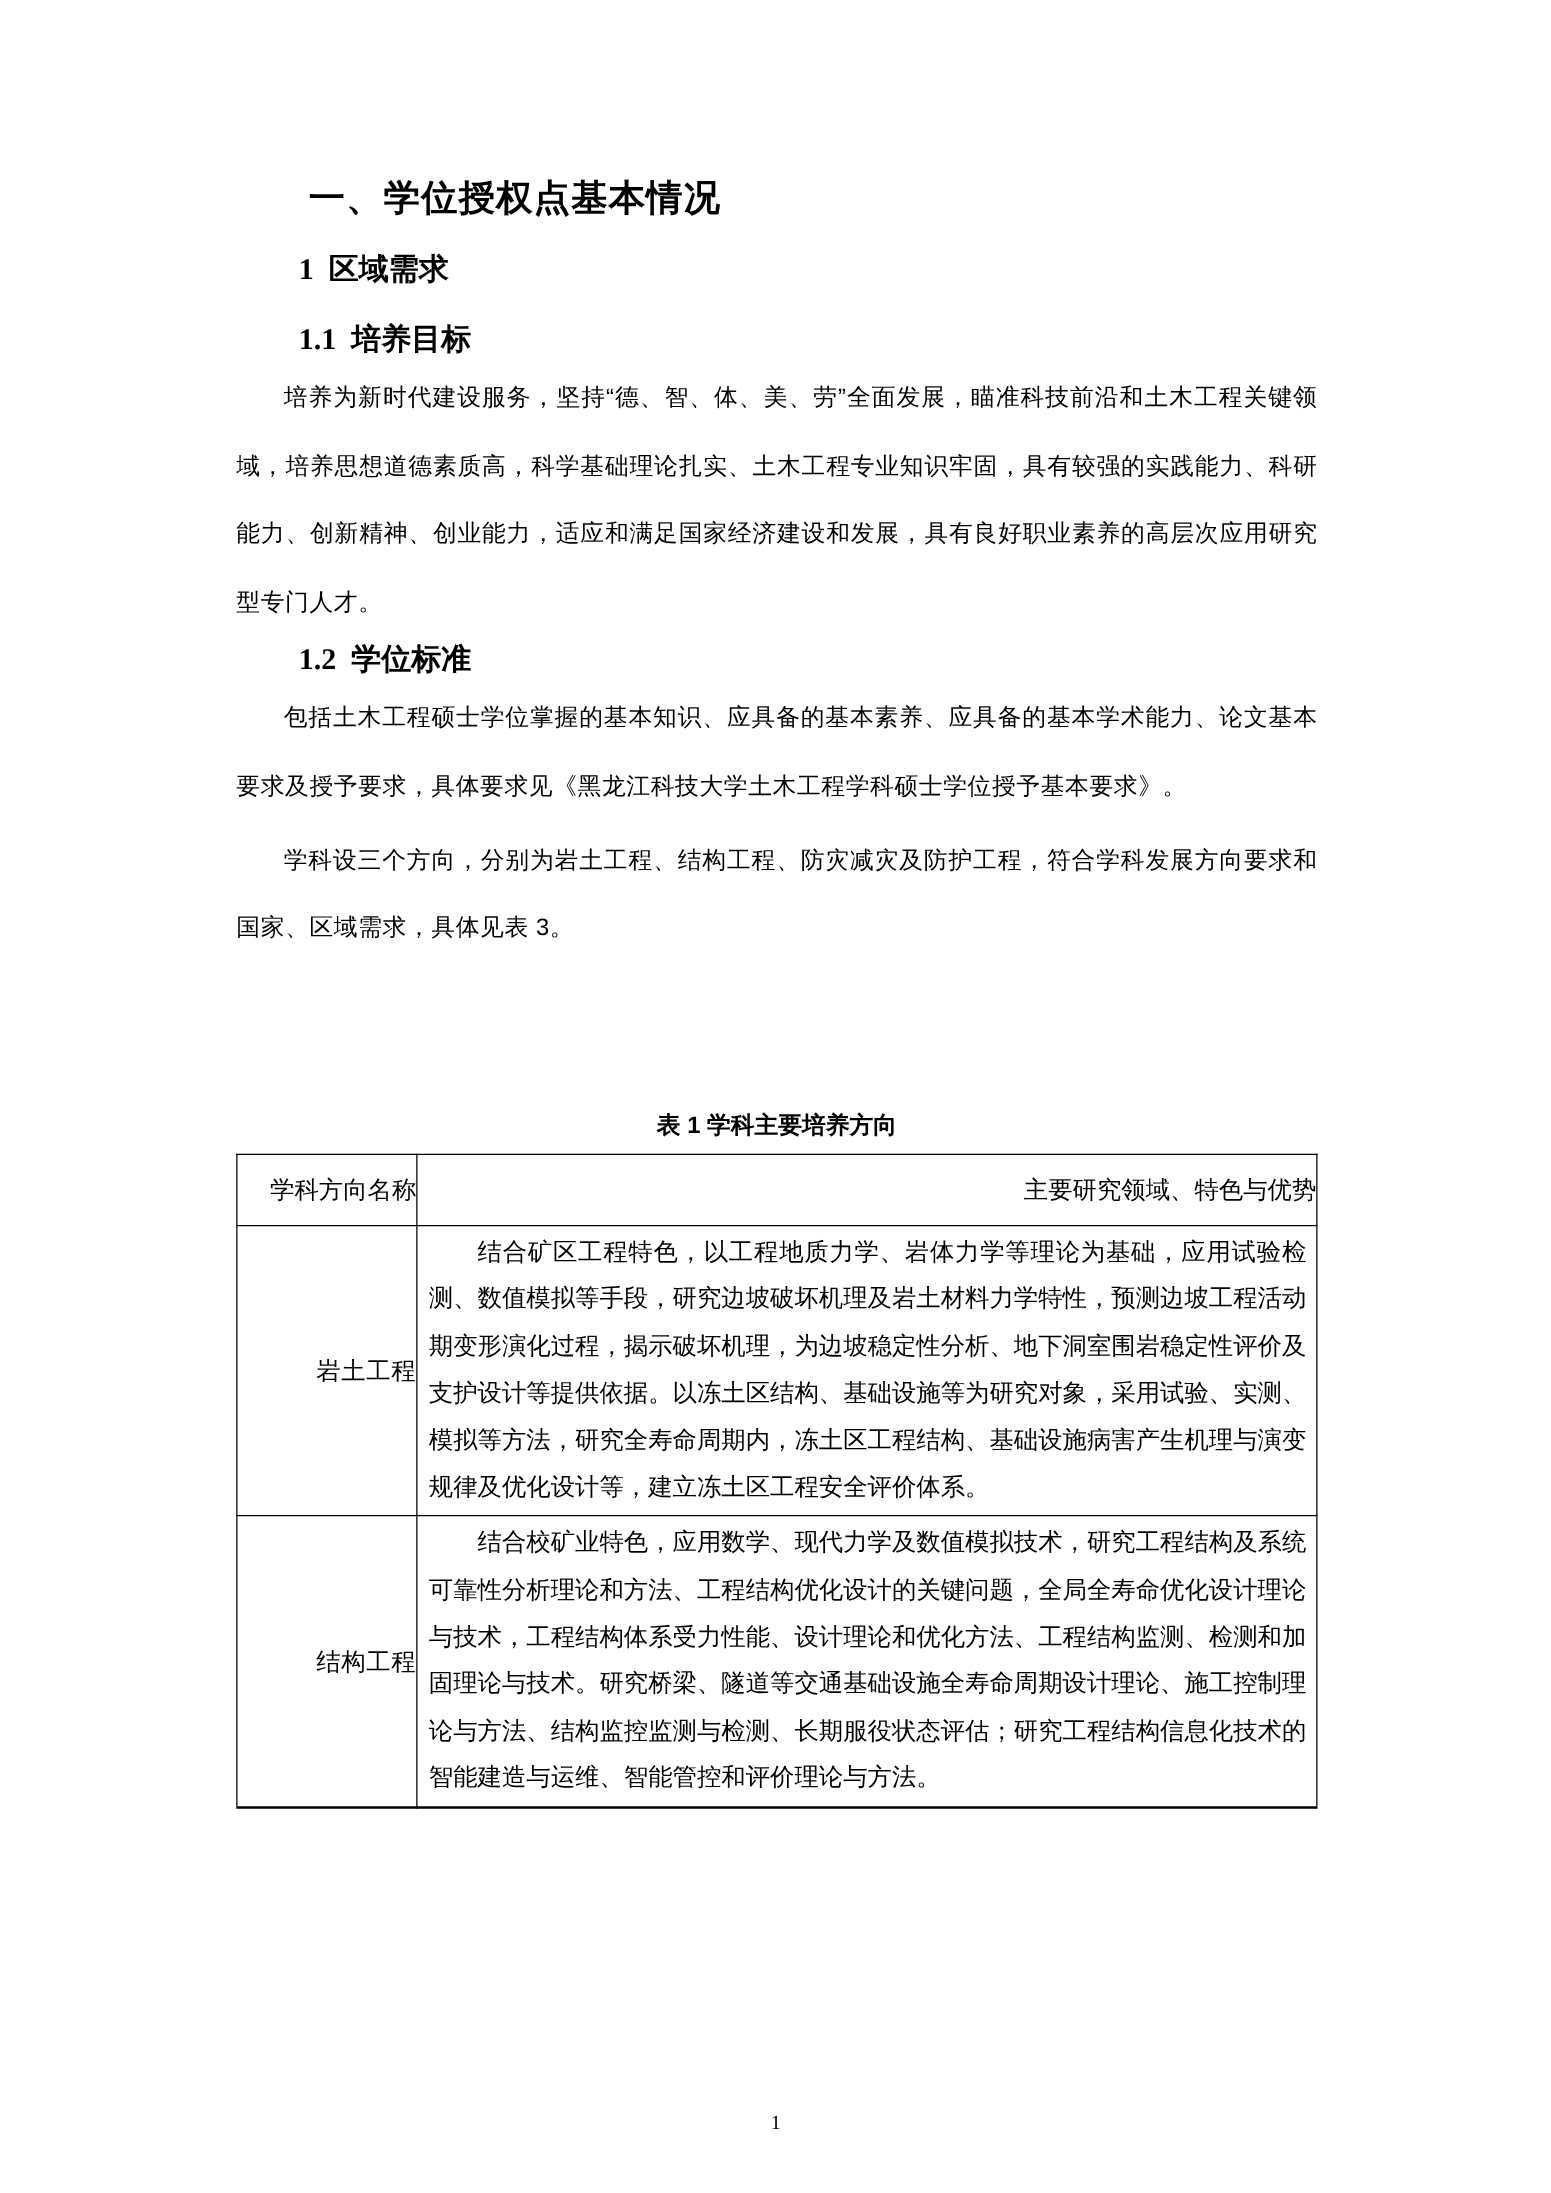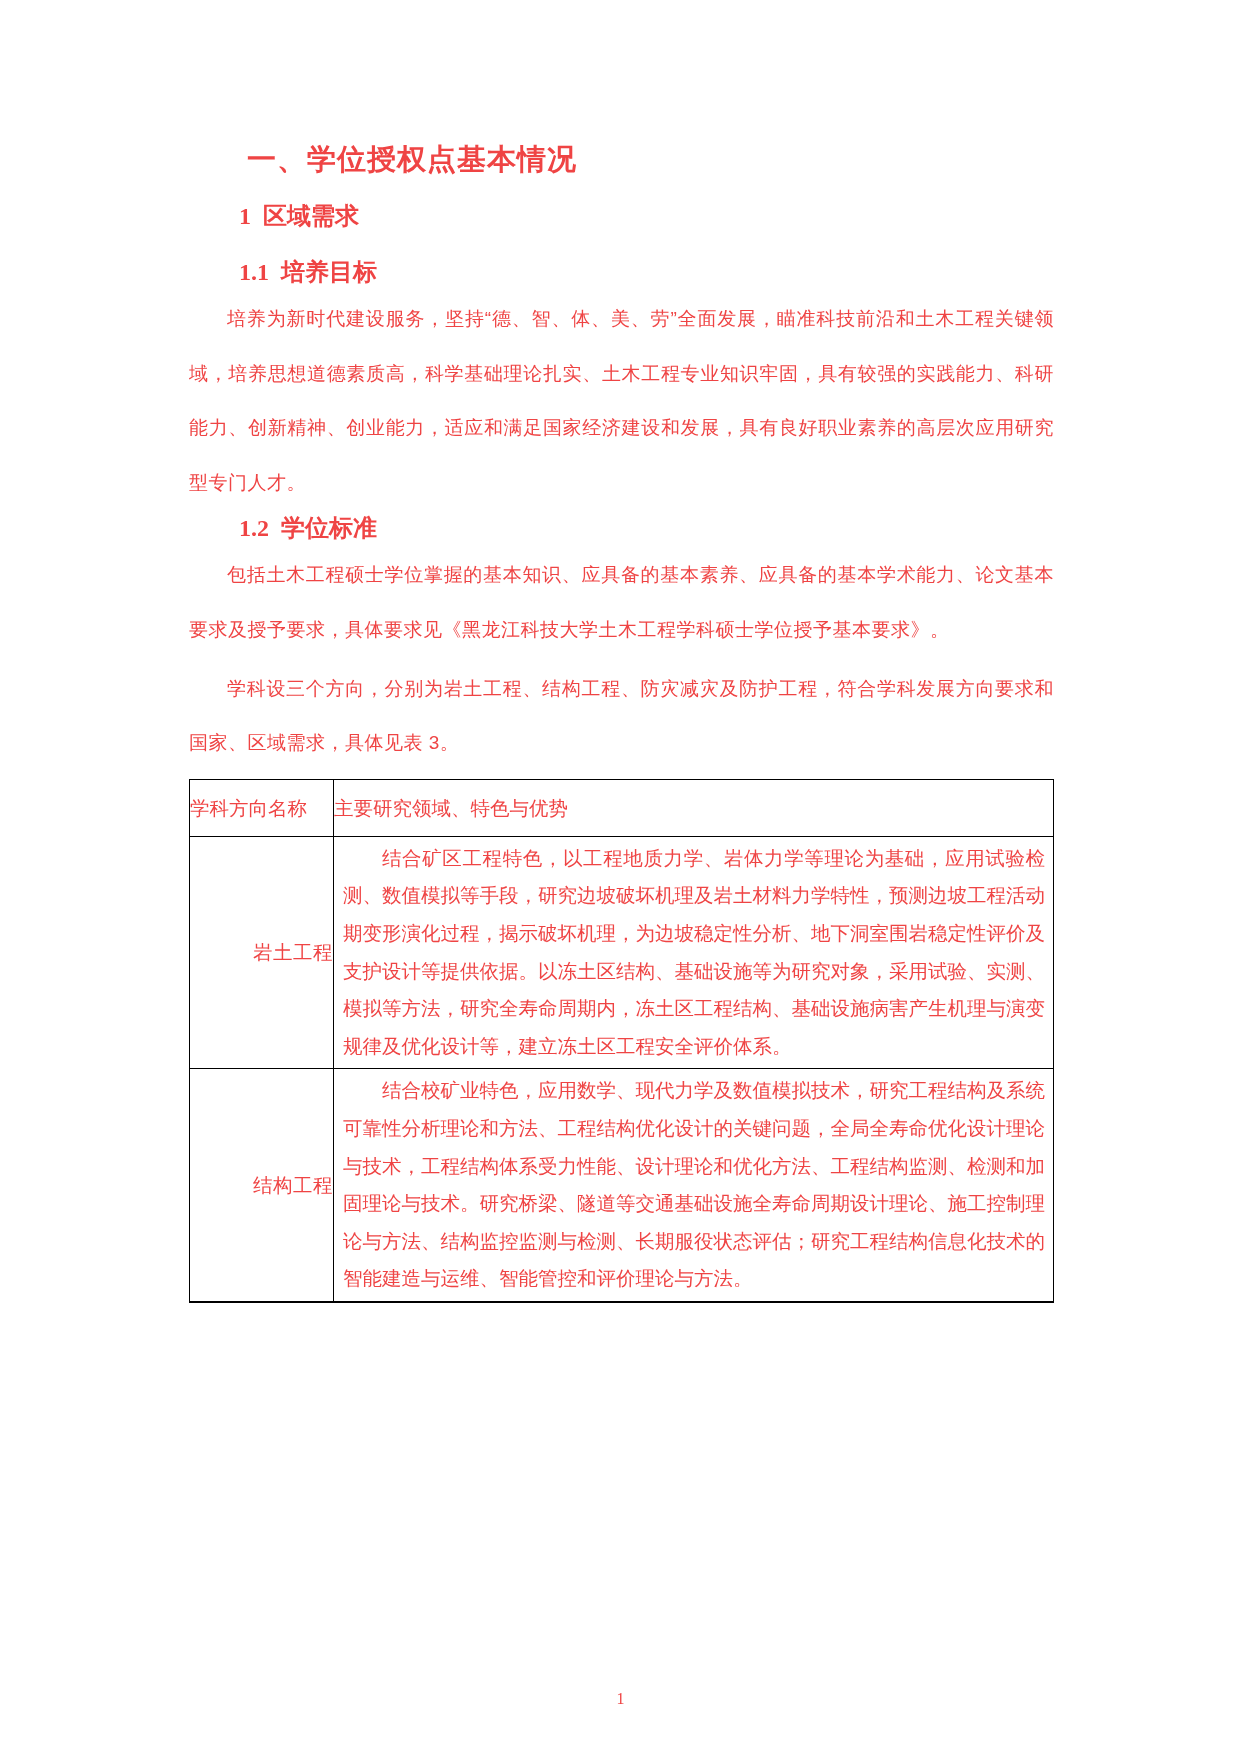--- a/index.html
+++ b/index.html
@@ -3,21 +3,21 @@
 <meta charset="utf-8">
 <style>
   * { margin: 0; padding: 0; box-sizing: border-box; }
   html, body { background: #ffffff; }
   .page {
     position: relative;
     width: 1199px;
     height: 1754px;
     margin: 0 auto;
     background: #ffffff;
-    color: #ef4444;
+    color: #000000;
     padding: 140px 166px 0 168px;
     font-family: "Liberation Sans", "DejaVu Sans", sans-serif;
     overflow: hidden;
   }
   .main-title {
     font-size: 29px;
     font-weight: bold;
     line-height: 38px;
     padding-left: 58px;
     letter-spacing: 1px;
@@ -62,21 +62,21 @@
   table.dir-table th,
   table.dir-table td {
     border: 1px solid #000;
     font-weight: normal;
     font-size: 19.5px;
     vertical-align: middle;
   }
   col.c1 { width: 144px; }
   tr.header-row th {
     height: 57px;
-    text-align: left;
+    text-align: right;
     line-height: 24px;
   }
   td.dir-name {
     text-align: right;
     font-size: 20px;
     letter-spacing: 0.5px;
   }
   td.dir-desc {
     padding: 3px 8px 3px 9px;
     line-height: 37.6px;
@@ -113,20 +113,21 @@
   <div class="heading h-l2 h-12">
     <span class="hnum">1.2</span><span>学位标准</span>
   </div>
 
   <p class="body-para">包括土木工程硕士学位掌握的基本知识、应具备的基本素养、应具备的基本学术能力、论文基本要求及授予要求，具体要求见《黑龙江科技大学土木工程学科硕士学位授予基本要求》。</p>
 
 
 
   <p class="body-para">学科设三个方向，分别为岩土工程、结构工程、防灾减灾及防护工程，符合学科发展方向要求和国家、区域需求，具体见表 3。</p>
 
+  <div class="table-caption">表 1 学科主要培养方向</div>
 
   <table class="dir-table">
     <colgroup>
         <col class="c1">
         <col class="c2">
       </colgroup>
     <tbody>
       <tr class="header-row">
         <th>学科方向名称</th>
         <th>主要研究领域、特色与优势</th>

